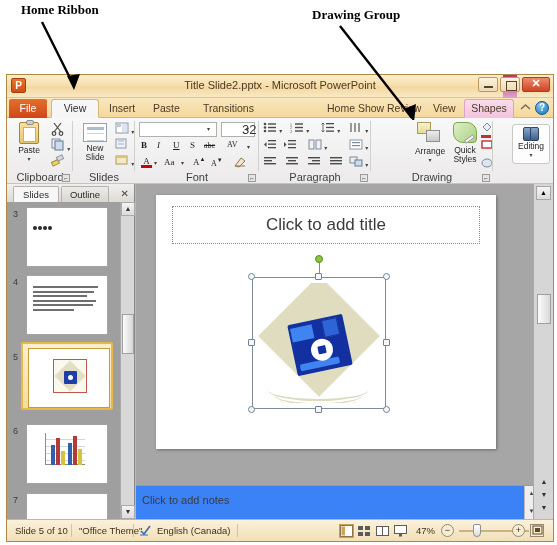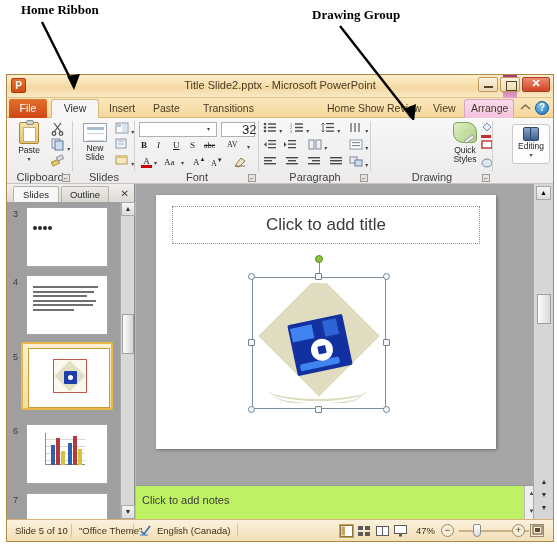--- a/index.html
+++ b/index.html
@@ -249,21 +249,21 @@
   
   #slide-scroll { position:absolute; right:0; top:0; width:20px; bottom:0; background:#d6d6d6; border-left:1px solid #a9a9a9; }
   #ss-up { position:absolute; left:2px; top:2px; width:15px; height:14px; background:linear-gradient(to bottom,#f5f5f5,#dcdcdc); border:1px solid #a6a6a6; font-size:7px; text-align:center; line-height:12px; }
   #ss-thumb { position:absolute; left:3px; top:110px; width:14px; height:30px; background:linear-gradient(to right,#fcfcfc,#d9d9d9); border:1px solid #9d9d9d; }
   .ss-nav { position:absolute; left:3px; width:14px; height:13px; background:#d6d6d6; font-size:7px; text-align:center; line-height:12px; color:#333; }
   #ss-prev { bottom:30px; } #ss-cur { bottom:17px; } #ss-next { bottom:4px; }
 
   
   #notes-pane {
     position:absolute; left:129px; right:16px; bottom:0; height:34px;
-    background:#bef264; border-top:1px solid #9a9a9a;
+    background:#3b82f6; border-top:1px solid #9a9a9a;
   }
   #notes-text { position:absolute; left:6px; top:8px; font-size:11px; color:#3b3b3b; }
   #notes-scroll { position:absolute; right:0; top:0; width:13px; bottom:0; background:#eee; border-left:1px solid #bbb; }
   .ns-arrow { position:absolute; left:1px; width:11px; height:11px; font-size:6px; text-align:center; line-height:10px; color:#444; }
 
   
   #status-bar {
     position:absolute; left:0; right:0; bottom:0; height:22px;
     background:linear-gradient(to bottom,#fbf1dc,#f1dfb6);
     border-top:1px solid #d4b47c; font-size:9.5px; color:#3f3118;
@@ -313,21 +313,21 @@
 
   <div id="tab-bar">
     <div class="tab" id="tab-file">File</div>
     <div class="tab" id="tab-home">View</div>
     <div class="tab" id="tab-insert">Insert</div>
     <div class="tab" id="tab-design">Paste</div>
     <div class="tab" id="tab-transitions">Transitions</div>
     <div class="tab" id="tab-slideshow">Home Show</div>
     <div class="tab" id="tab-review">Review</div>
     <div class="tab" id="tab-view">View</div>
-    <div class="tab" id="tab-format">Arrange</div>
+    <div class="tab" id="tab-format">Shapes</div>
     <svg id="ribbon-collapse" viewBox="0 0 11 11">
       <path d="M1 7 L5.5 3 L10 7" fill="none" stroke="#7a6b4c" stroke-width="1.4"></path>
     </svg>
     <div id="help-icon">?</div>
   </div>
 
   <div id="ribbon">
 
     <div class="rgroup" id="g-clipboard" style="left:0;width:66px;">
       <div class="big-btn" style="left:4px;top:4px;width:36px;">
@@ -562,20 +562,28 @@
             <rect x="6" y="4" width="7" height="6" fill="#cfdced" stroke="#6c7d92"></rect>
           </svg>
         <span class="caret">▾</span>
       </div>
       <div class="rgroup-label">Paragraph</div>
       <div class="dlg-launcher" style="right:3px;">⌐</div>
       <div class="rgroup-sep" style="right:0;"></div>
     </div>
 
     <div class="rgroup" id="g-drawing" style="left:364px;width:122px;">
+      <div class="big-btn" style="left:41px;top:4px;width:36px;">
+        <div class="shape-ic">
+          <div class="ar-a"></div>
+            <div class="ar-b"></div>
+        </div>
+        <div style="margin-top:3px;">Arrange</div>
+        <div class="caret">▾</div>
+      </div>
       <div class="big-btn" style="left:78px;top:4px;width:32px;">
         <div class="qs-blob">
             <div class="qs-brush"></div>
           </div>
         <div style="margin-top:3px;">Quick</div>
         <div>Styles</div>
       </div>
       <div class="sm-btn" style="left:110px;top:3px;">
         <svg width="12" height="12" viewBox="0 0 12 12">
             <path d="M2 6 L6 2 L10 6 L6 10 Z" fill="#e7eef6" stroke="#7b8c9b"></path>

